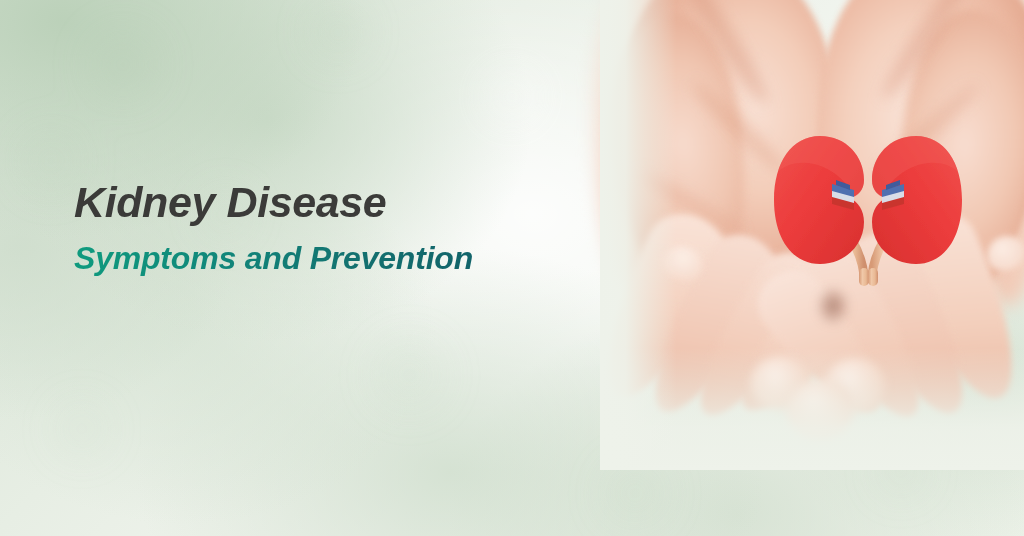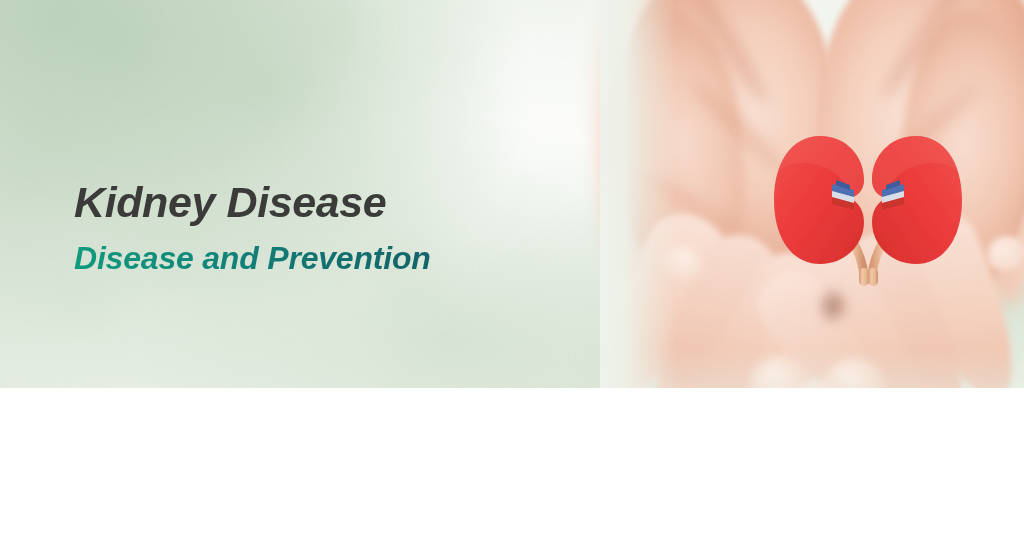--- a/index.html
+++ b/index.html
@@ -3,21 +3,21 @@
 <meta charset="utf-8">
 <style>
   html, body {
     margin: 0;
     padding: 0;
     background: #ffffff;
   }
   #banner {
     position: relative;
     width: 1024px;
-    height: 388px;
+    height: 536px;
     overflow: hidden;
     font-family: "Liberation Sans", "DejaVu Sans", sans-serif;
     background: #5eead4;
   }
 
   
   .bg-base {
     position: absolute;
     inset: 0;
     background:
@@ -384,16 +384,16 @@
         </g>
 
         <rect x="89" y="140" width="10" height="18" rx="5" fill="url(#ureterGrad)"></rect>
         <rect x="98" y="140" width="10" height="18" rx="5" fill="url(#ureterGrad)"></rect>
       </g>
     </svg>
   </div>
 
   <div class="text-block">
     <h1 class="headline">Kidney Disease</h1>
-    <h2 class="subhead">Disease and Prevention</h2>
+    <h2 class="subhead">Symptoms and Prevention</h2>
   </div>
 
 </div>
 
 </body></html>

